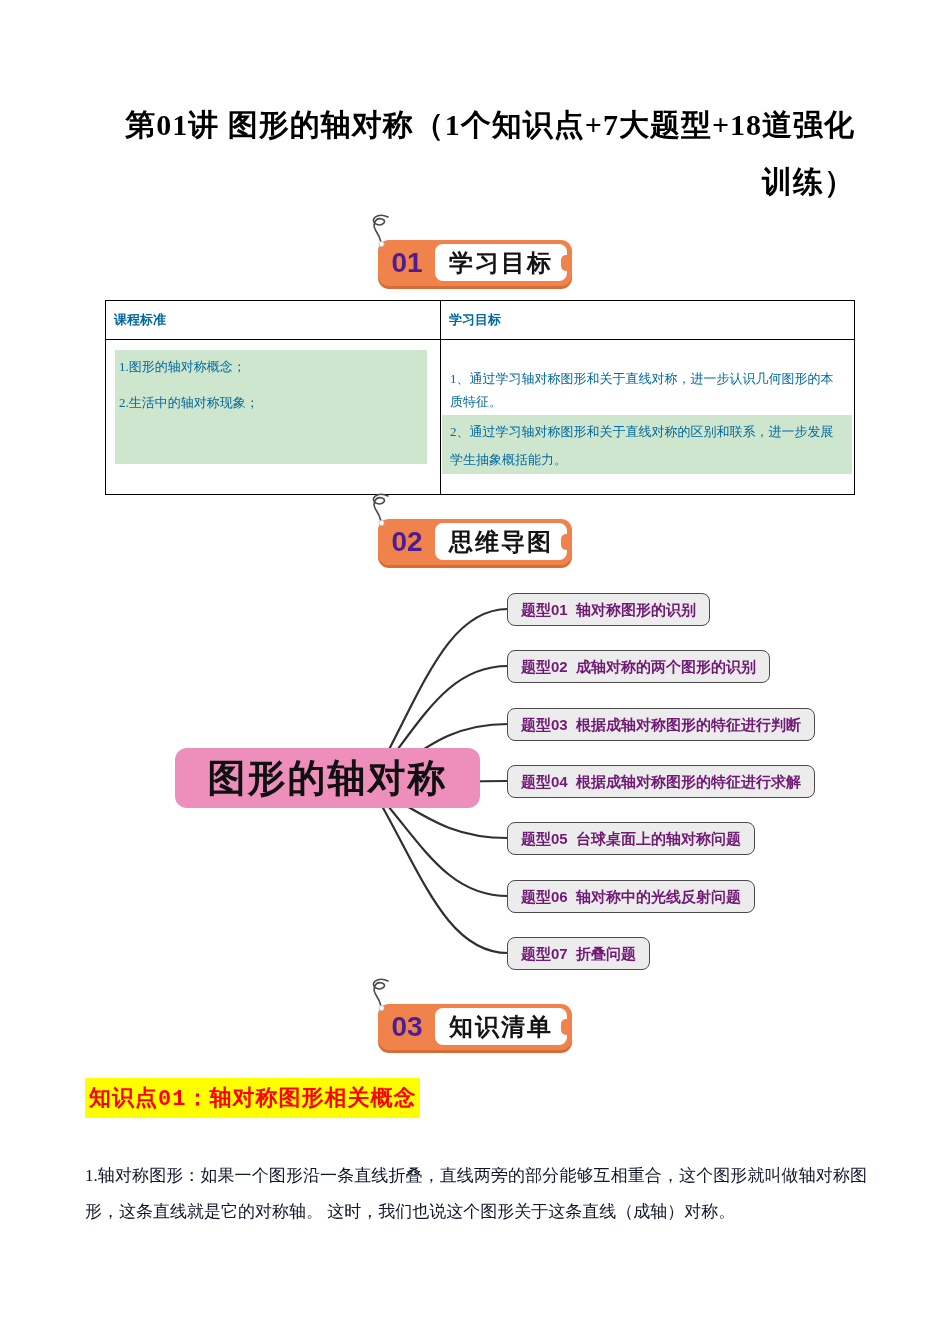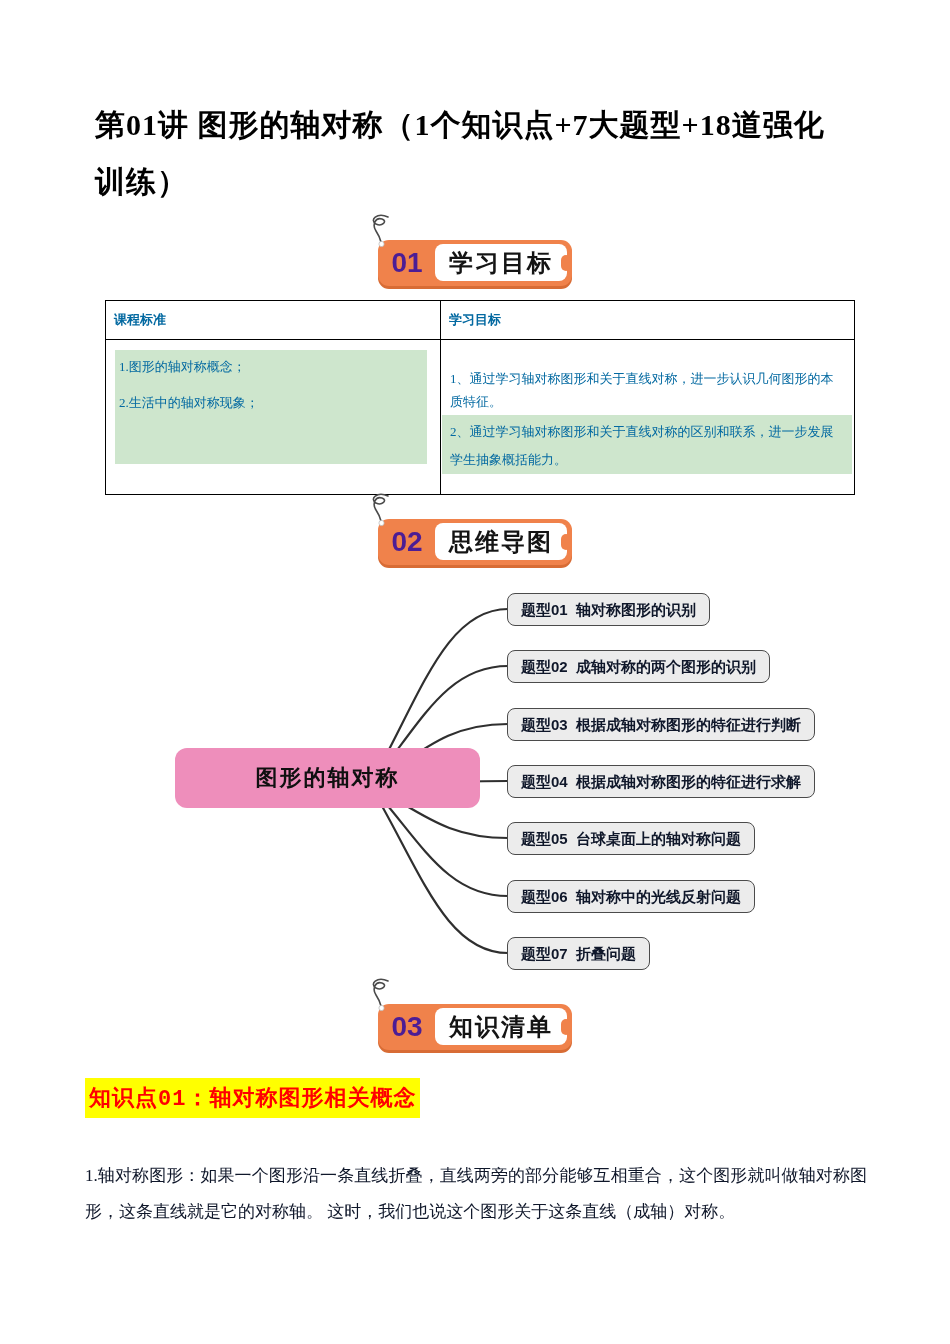--- a/index.html
+++ b/index.html
@@ -1,19 +1,19 @@
 <!DOCTYPE html>
 <html><head>
 <meta charset="utf-8">
 <style>
   html,body{margin:0;padding:0;background:#fff;}
   .page{position:relative;width:950px;height:1344px;background:#ffffff;overflow:hidden;
         font-family:"Liberation Serif","DejaVu Serif",serif;}
 
-  .doc-title{position:absolute;top:96px;left:95px;width:760px;text-align:left;
+  .doc-title{position:absolute;top:96px;left:95px;width:760px;text-align:right;
              font-weight:bold;font-size:30px;line-height:57px;color:#000;letter-spacing:1px;}
 
   
   .badge{position:absolute;left:50%;transform:translateX(-50%);width:194px;height:46px;
          background:#F0824B;border-radius:11px;box-shadow:0 3px 0 #D86C35;
          font-family:"Liberation Sans","DejaVu Sans",sans-serif;}
   .badge-num{position:absolute;left:0;top:0;width:58px;height:46px;line-height:46px;
              text-align:center;color:#4c1d95;font-weight:bold;font-size:28px;}
   .badge-pill{position:absolute;left:57px;right:5px;top:4px;bottom:5px;background:#fff;
               border-radius:8px;display:flex;align-items:center;justify-content:center;}
@@ -35,25 +35,25 @@
   .std-block p:last-child{margin:0;}
   .goal-cell-inner{padding:26px 8px 0 8px;}
   .goal-plain{line-height:23px;}
   .goal-hl{background:#CEE6CD;margin:2px -7px 0 -8px;padding:3px 6px 0 8px;line-height:28px;}
 
   
   .mindmap-svg{position:absolute;top:575px;left:0;}
   .center-node{position:absolute;top:748px;left:175px;width:305px;height:60px;background:#EE8EBB;
                border-radius:12px;display:flex;align-items:center;justify-content:center;
                font-family:"Liberation Sans","DejaVu Sans",sans-serif;font-weight:bold;
-               font-size:22px;color:#101010;letter-spacing:2px;}
+               font-size:38px;color:#101010;letter-spacing:2px;}
   .branch{position:absolute;left:507px;height:31px;line-height:31px;background:#ECECEC;
           border:1.6px solid #4B4B4B;border-radius:8px;padding:0 13px;white-space:pre;
           font-family:"Liberation Sans","DejaVu Sans",sans-serif;font-size:15px;
-          font-weight:600;color:#0f172a;}
+          font-weight:600;color:#701a75;}
 
   
   .kp-heading{position:absolute;top:1078px;left:85px;background:#FFFF00;color:#FF0000;
               font-family:Liberation Mono, monospace;font-weight:bold;
               font-size:22px;padding:5px 4px;letter-spacing:1px;}
   .kp-body{position:absolute;top:1158px;left:85px;width:782px;font-size:17px;line-height:36px;
            text-align:justify;color:#0f172a;}
 </style>
 </head>
 <body>

